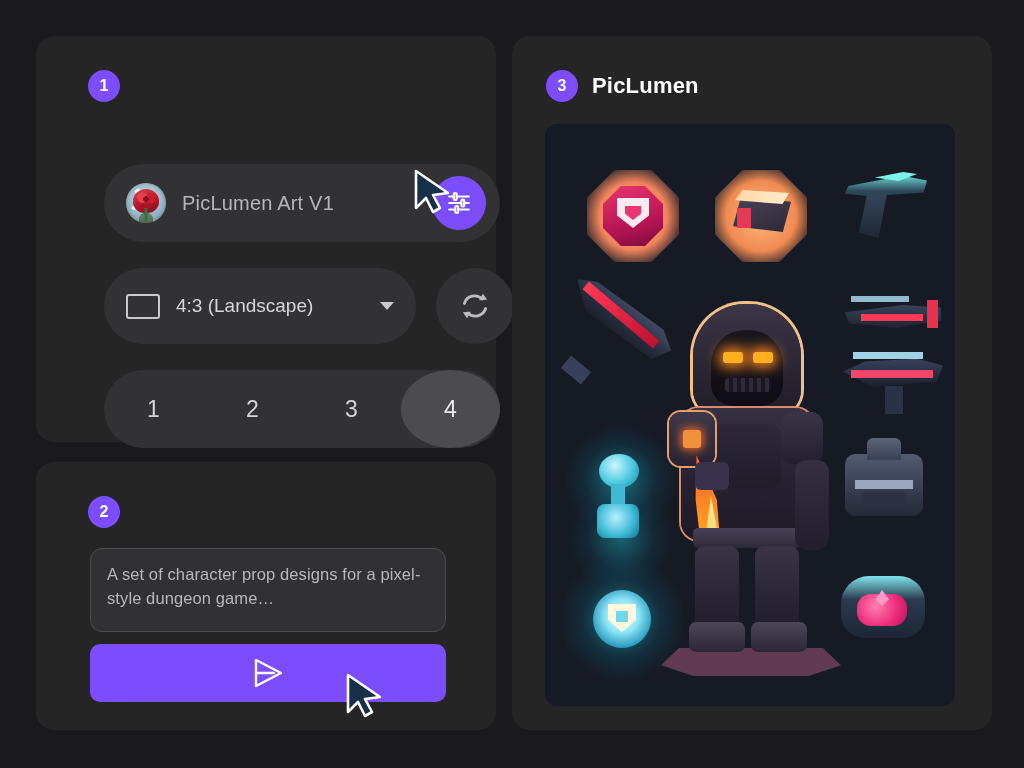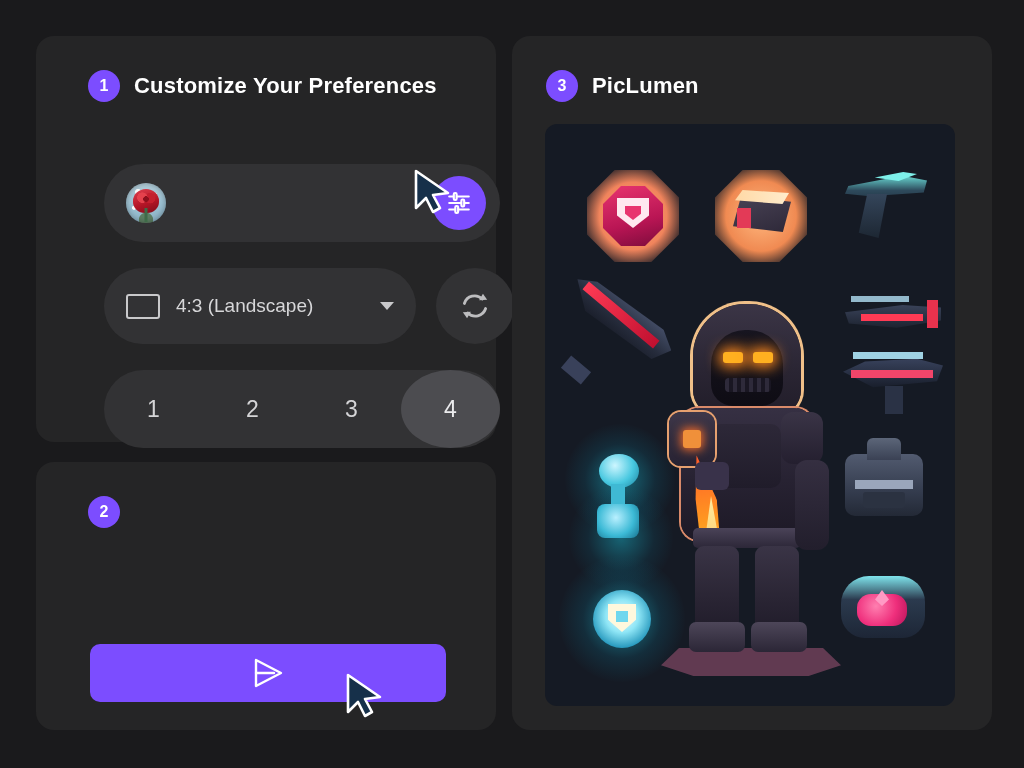--- a/index.html
+++ b/index.html
@@ -158,25 +158,25 @@
 </style>
 </head>
 <body>
 
 <div class="stage">
 
   <div class="panel" id="panel-customize">
 
     <div class="step-header">
       <div class="step-badge">1</div>
-      <div class="step-title">Customize Your Preferences</div>
     </div>
 
     <div class="model-row">
       <div class="model-avatar"></div>
+      <div class="model-name">PicLumen Art V1</div>
       <div class="model-settings-btn">
         <svg width="26" height="26" viewBox="0 0 24 24">
           <g stroke="#ffffff" stroke-width="2" stroke-linecap="round">
             <line x1="3" y1="6" x2="21" y2="6"></line>
             <line x1="3" y1="12" x2="21" y2="12"></line>
             <line x1="3" y1="18" x2="21" y2="18"></line>
           </g>
           <g fill="#7c4dff" stroke="#ffffff" stroke-width="2">
             <rect x="7.2" y="2.8" width="2.6" height="6.4" rx="1.1"></rect>
             <rect x="14.2" y="8.8" width="2.6" height="6.4" rx="1.1"></rect>
@@ -208,20 +208,23 @@
       <div class="count-chip selected">4</div>
     </div>
   </div>
 
   <div class="panel" id="panel-prompt">
     <div class="step-header">
       <div class="step-badge">2</div>
     </div>
   </div>
 
+  <div class="prompt-box">
+    <div class="prompt-text">A set of character prop designs for a pixel-style dungeon game…</div>
+  </div>
 
   <div class="generate-btn">
     <svg width="40" height="34" viewBox="0 0 40 34">
       <path d="M8 4 L33 17 L8 30 Z" fill="none" stroke="#ffffff" stroke-width="2.4" stroke-linejoin="round"></path>
       <line x1="8" y1="17" x2="26" y2="17" stroke="#ffffff" stroke-width="2.4" stroke-linecap="round"></line>
     </svg>
   </div>
 
   <div class="panel" id="panel-download">
     <div class="step-header">

